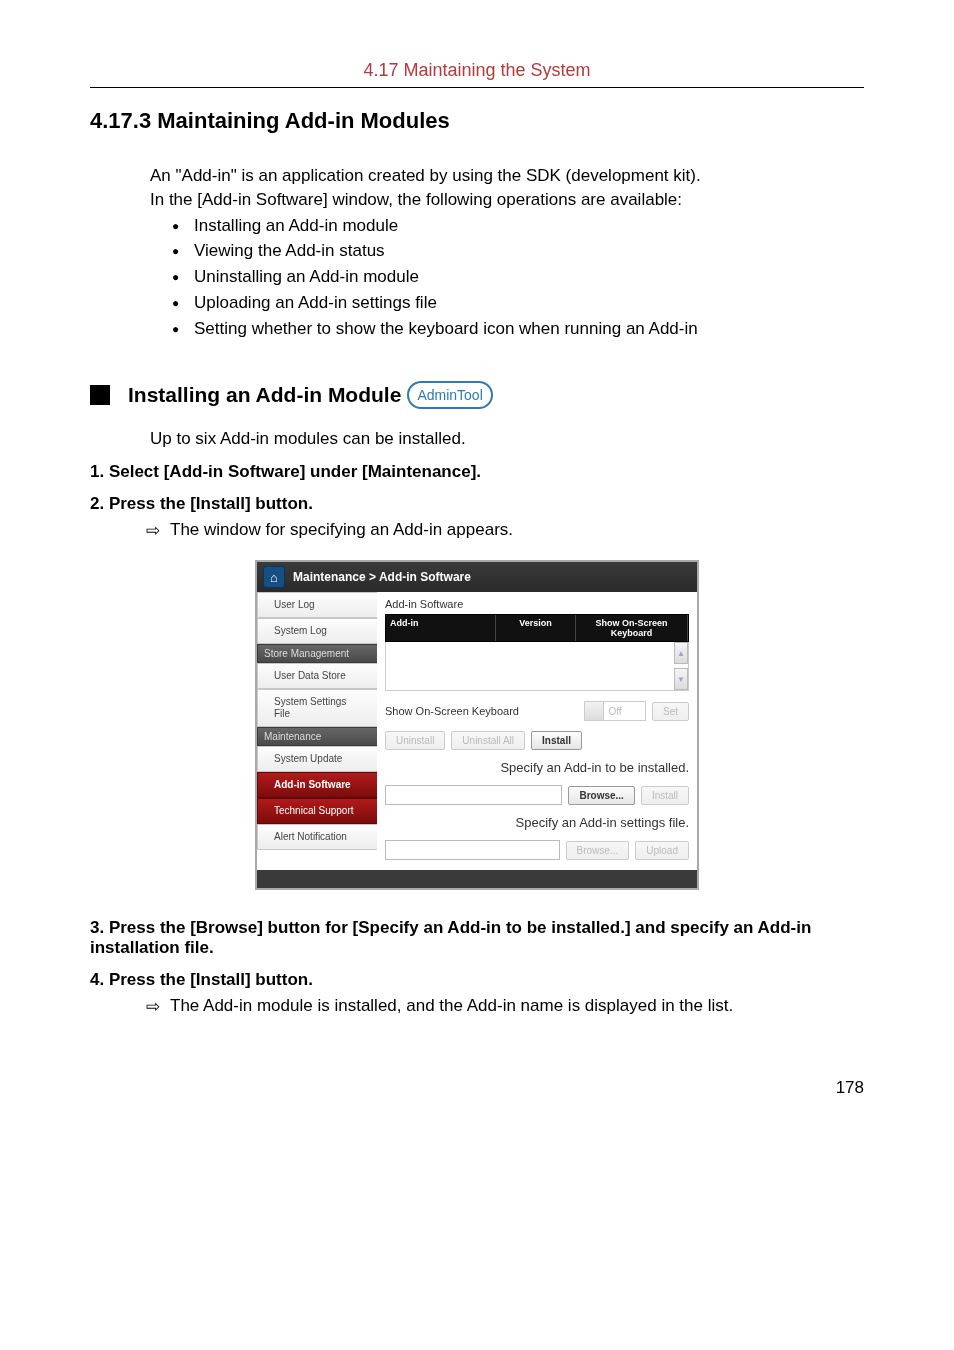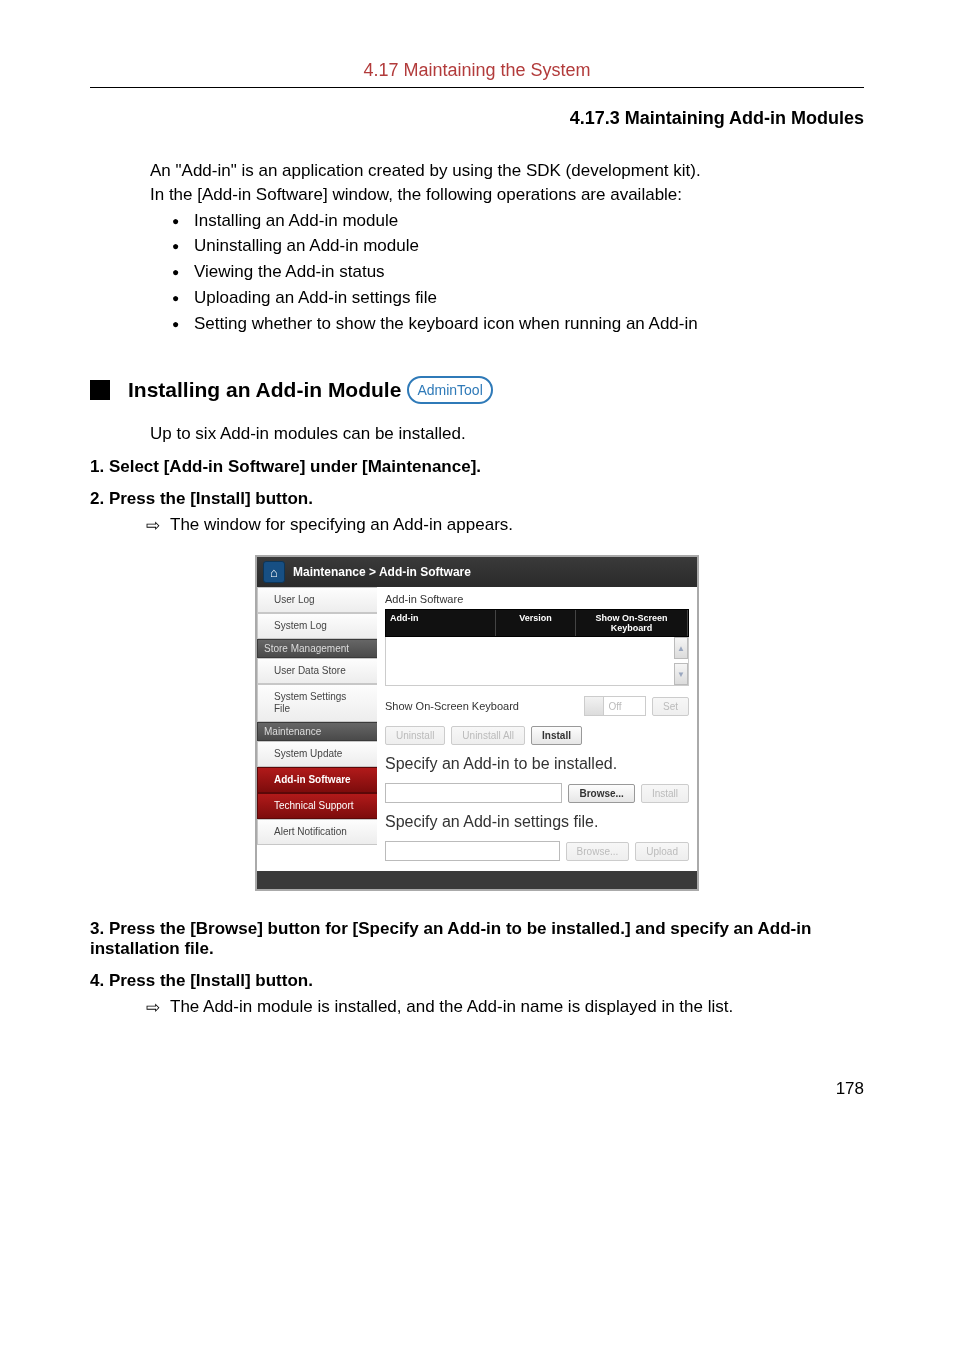--- a/index.html
+++ b/index.html
@@ -22,24 +22,23 @@
     color: #b23b3b;
     font-size: 18px;
     margin-bottom: 6px;
   }
   .top-rule {
     border: none;
     border-top: 1.5px solid #000;
     margin: 0 0 20px 0;
   }
   .h1 {
-    font-size: 18px;
+    font-size: 22px;
     font-weight: bold;
     margin: 0 0 30px 0;
-    text-align: right;
   }
   .body-indent {
     margin-left: 60px;
   }
   .body-text {
     font-size: 17px;
     line-height: 1.4;
   }
   .bullet-list {
     margin: 2px 0 0 0;
@@ -281,23 +280,24 @@
   .ss-btn.bold {
     font-weight: bold;
   }
   .ss-input {
     flex: 1;
     height: 18px;
     border: 1px solid #bbb;
     background: #fff;
   }
   .ss-spec {
-    font-size: 16px;
+    font-size: 13px;
     color: #333;
     margin-top: 10px;
+    text-align: right;
   }
   .ss-footer {
     height: 18px;
     background: #3a3a3a;
   }
   .page-num {
     text-align: right;
     font-size: 17px;
     margin-top: 60px;
   }
@@ -309,22 +309,22 @@
   <div class="top-crumb">4.17 Maintaining the System</div>
   <hr class="top-rule">
 
   <div class="h1">4.17.3 Maintaining Add-in Modules</div>
 
   <div class="body-indent">
     <div class="body-text">An "Add-in" is an application created by using the SDK (development kit).</div>
     <div class="body-text">In the [Add-in Software] window, the following operations are available:</div>
     <ul class="bullet-list body-text">
       <li>Installing an Add-in module</li>
+      <li>Viewing the Add-in status</li>
       <li>Uninstalling an Add-in module</li>
-      <li>Viewing the Add-in status</li>
       <li>Uploading an Add-in settings file</li>
       <li>Setting whether to show the keyboard icon when running an Add-in</li>
     </ul>
   </div>
 
   <div class="sub-h-row">
     <div class="black-square"></div>
     <div class="sub-h-text">Installing an Add-in Module</div>
     <span class="pill">AdminTool</span>
   </div>

